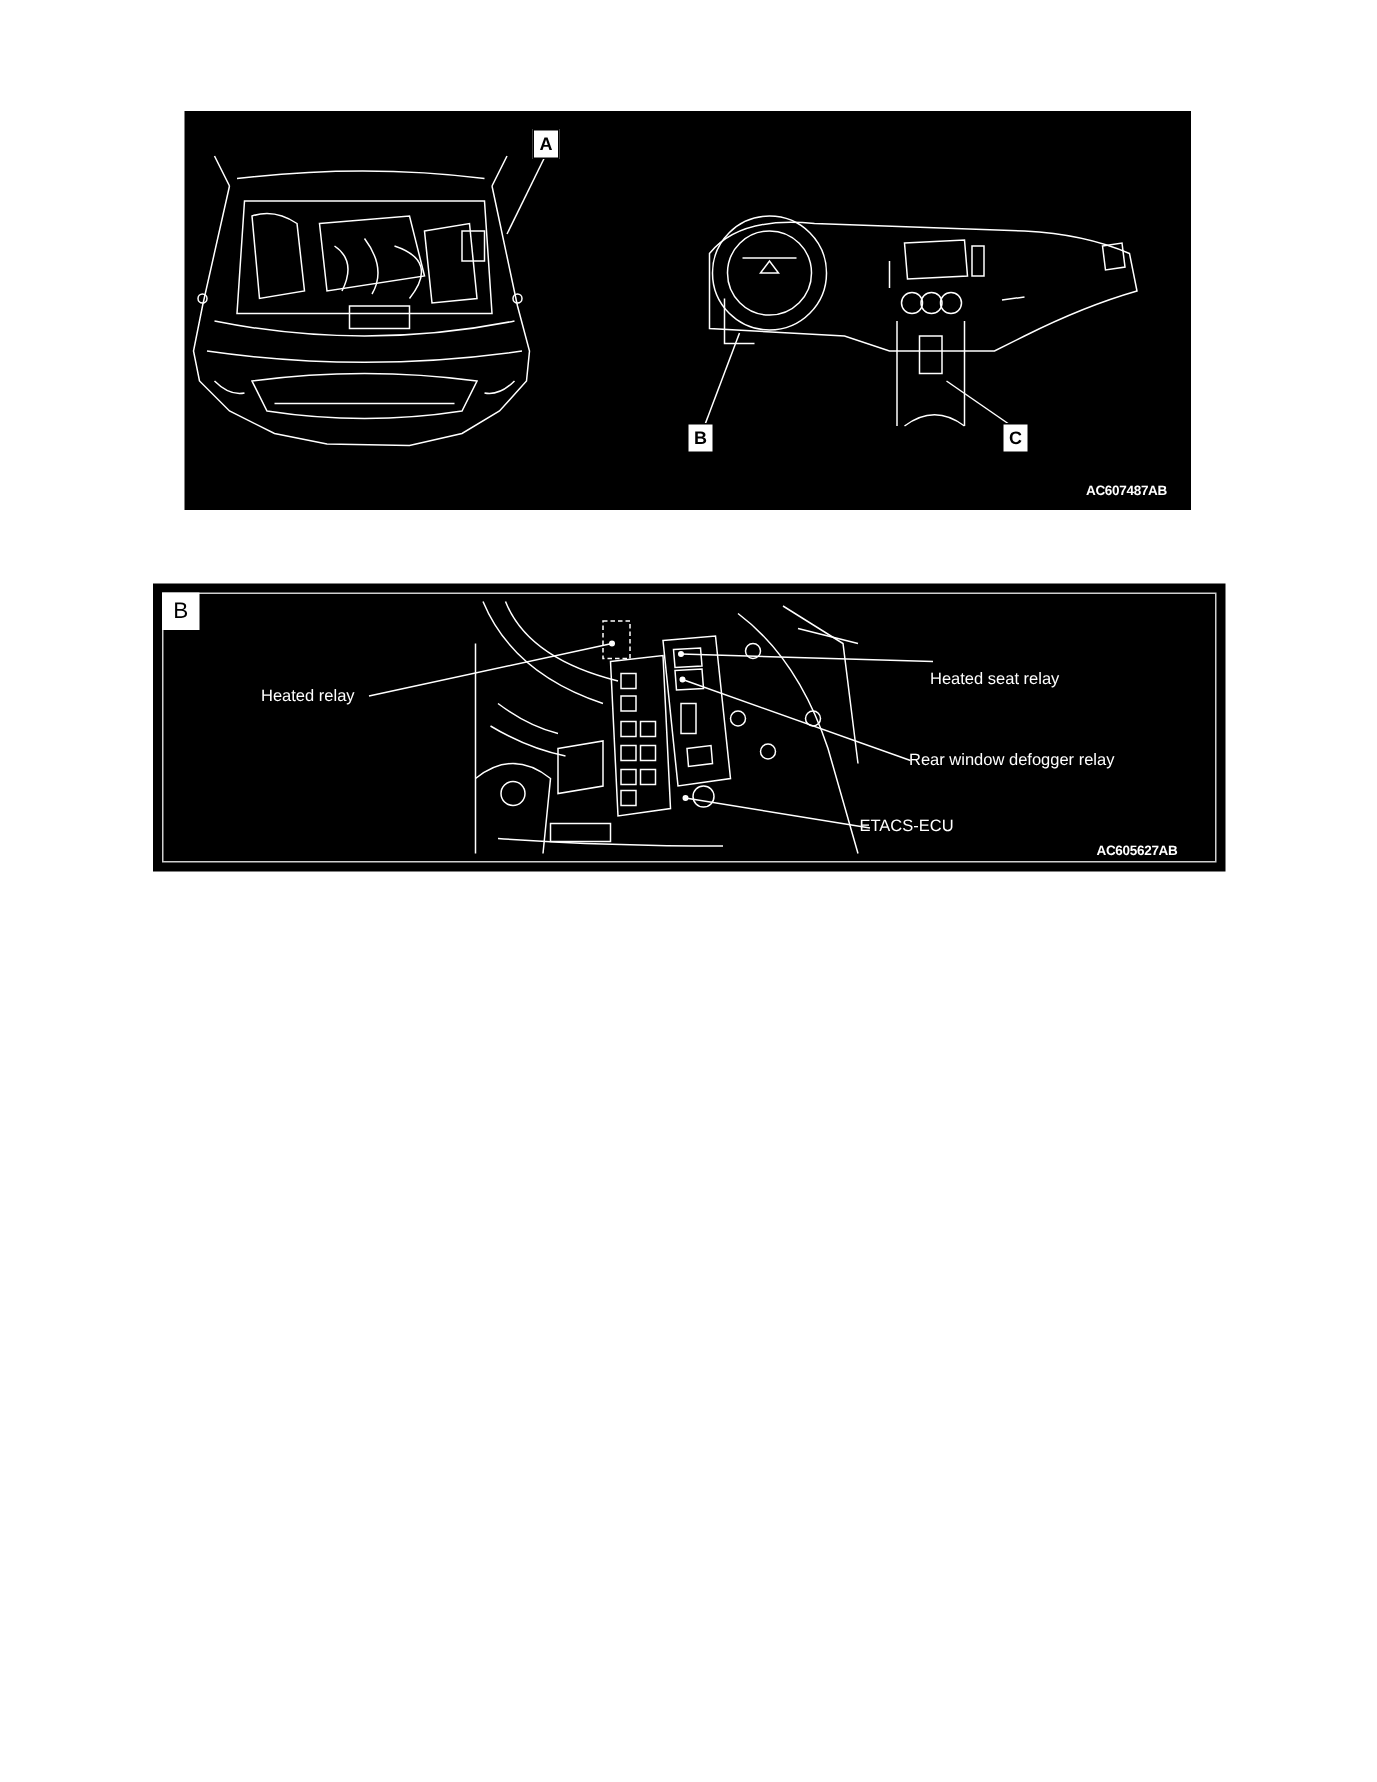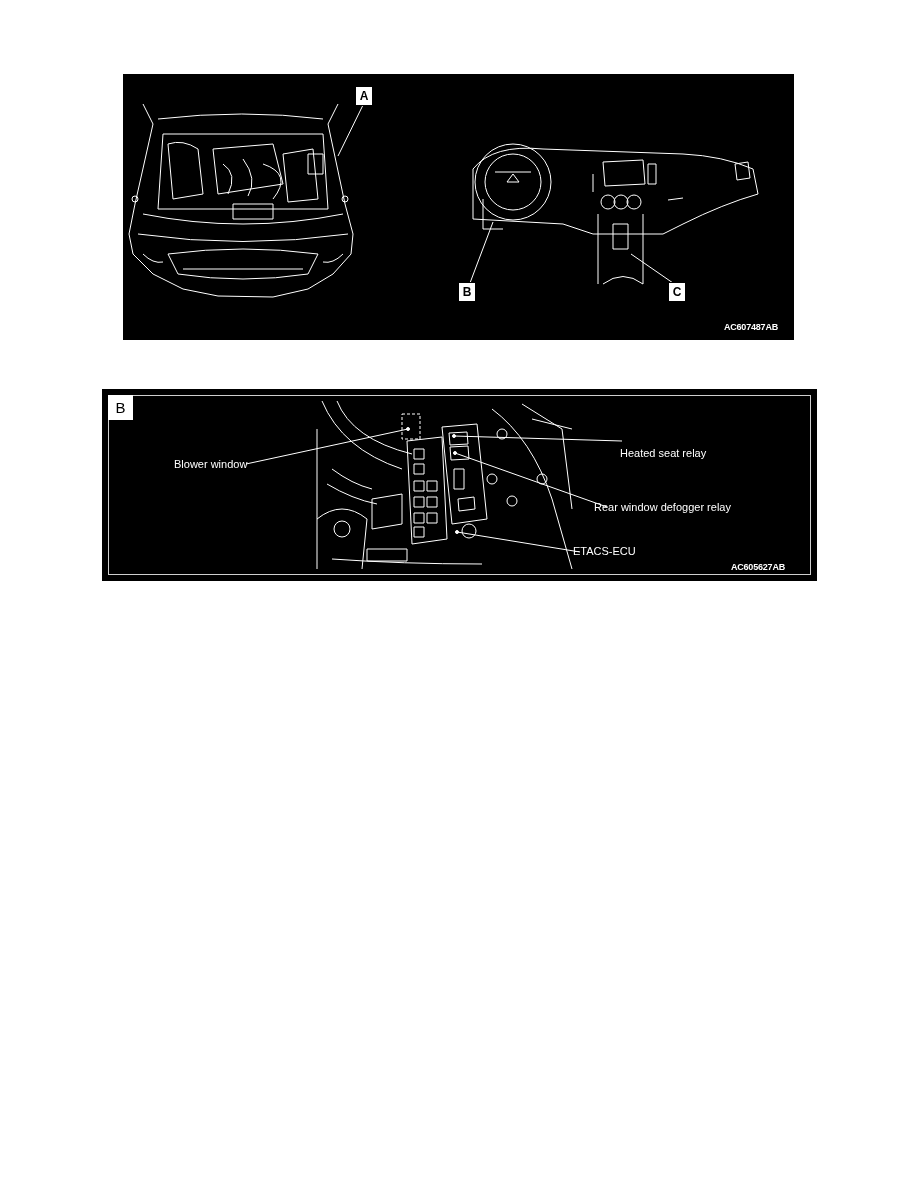--- a/index.html
+++ b/index.html
@@ -118,18 +118,18 @@
     <line x1="144" y1="75" x2="306" y2="40"></line>
     <circle cx="306" cy="40" r="1.5" fill="#fff"></circle>
     <line x1="352" y1="47" x2="520" y2="52"></line>
     <circle cx="352" cy="47" r="1.5" fill="#fff"></circle>
     <line x1="353" y1="64" x2="505" y2="118"></line>
     <circle cx="353" cy="64" r="1.5" fill="#fff"></circle>
     <line x1="355" y1="143" x2="478" y2="163"></line>
     <circle cx="355" cy="143" r="1.5" fill="#fff"></circle>
   </svg>
   <div class="b-tab">B</div>
-  <div class="lbl" style="left:72px; top:69px;">Blower window</div>
+  <div class="lbl" style="left:72px; top:69px;">Heated relay</div>
   <div class="lbl" style="left:518px; top:46px;margin-top:12px;">Heated seat relay</div>
-  <div class="lbl" style="left:492px; top:112px;">Rear window defogger relay</div>
+  <div class="lbl" style="left:504px; top:112px;">Rear window defogger relay</div>
   <div class="lbl" style="left:471px; top:156px;">ETACS-ECU</div>
   <div class="code" style="right:32px; bottom:9px;">AC605627AB</div>
 </div>
 
 </body></html>

